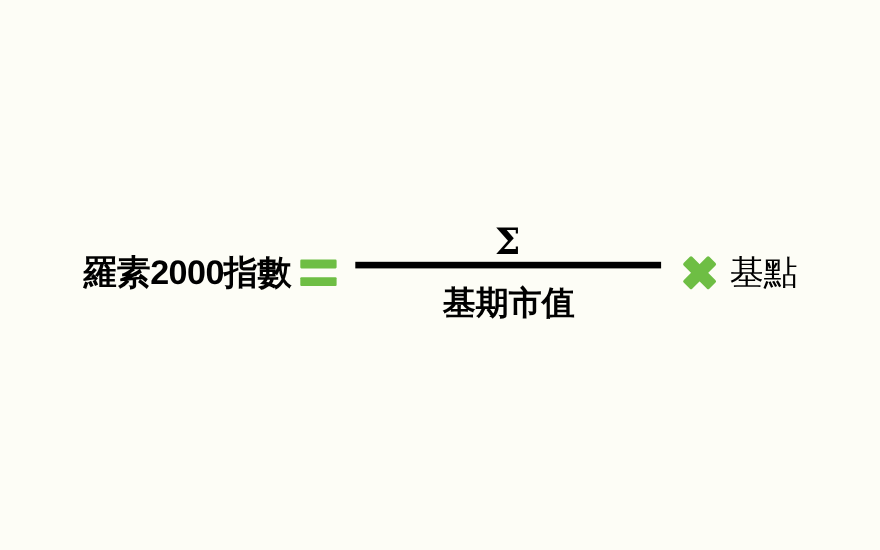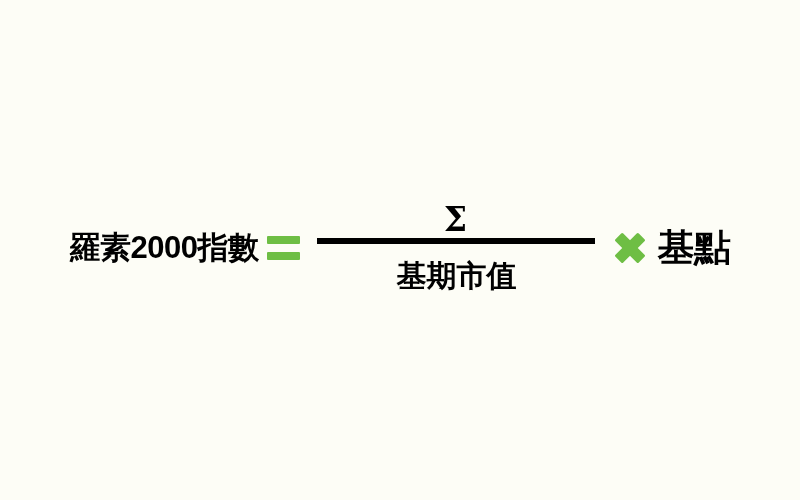--- a/index.html
+++ b/index.html
@@ -119,22 +119,22 @@
     width: 33px;
     height: 11px;
     background: #6ebe44;
     border-radius: 1.5px;
   }
   .multiply .s1 { transform: translate(-50%, -50%) rotate(45deg); }
   .multiply .s2 { transform: translate(-50%, -50%) rotate(-45deg); }
 
   
   .rhs {
-    font-size: 37px;
-    font-weight: bold;
+    font-size: 31px;
+    font-weight: normal;
     color: #000000;
     letter-spacing: -0.5px;
     white-space: nowrap;
     line-height: 1;
   }
 </style>
 </head>
 <body>
 
 <div id="formula">

